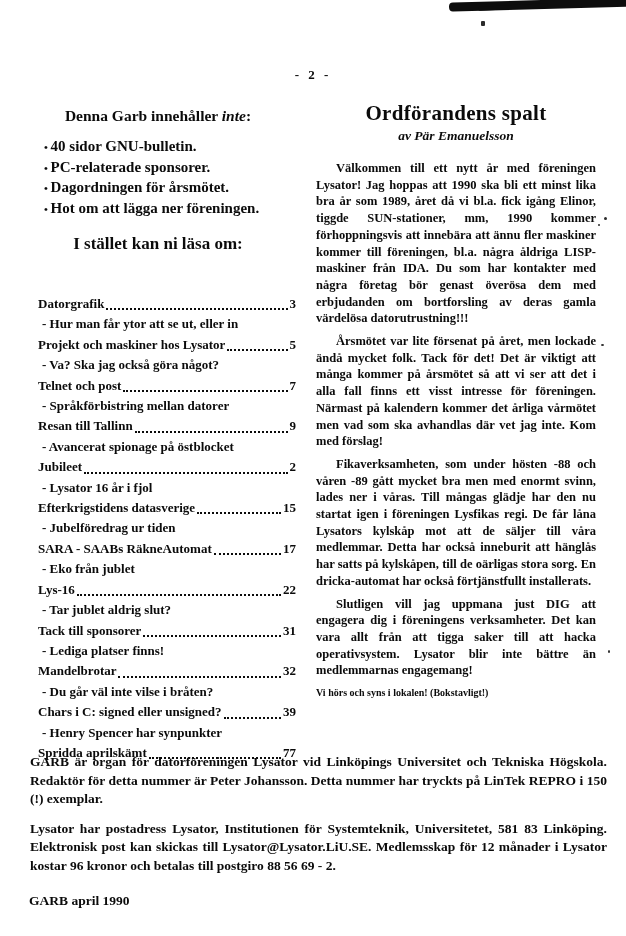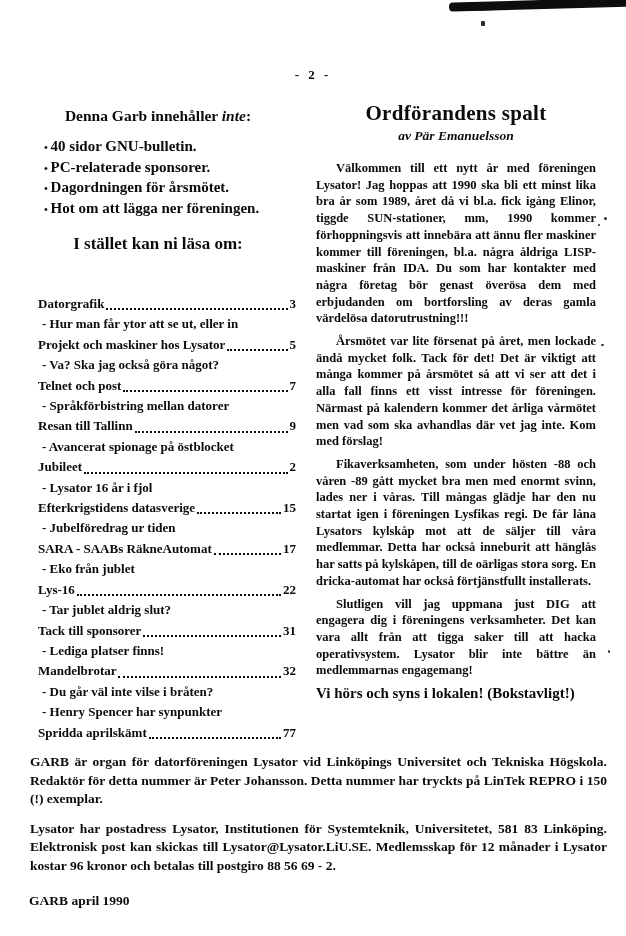--- a/index.html
+++ b/index.html
@@ -41,21 +41,21 @@
   .toc-title { white-space:nowrap; }
   .toc-leader { flex:1; border-bottom:2px dotted #0b0b0b; margin:0 2px 4px; min-width:8px; }
   .toc-page { white-space:nowrap; }
   .toc-sub { padding-left:22px; line-height:20.4px; }
 
   
   .spalt-heading { text-align:center; font-size:21px; letter-spacing:0.3px; }
   .spalt-byline { text-align:center; font-size:13.5px; font-style:italic; margin:2px 0 16px; }
   .spalt-body p { font-size:12.5px; line-height:16.7px; text-align:justify;
     text-indent:20px; margin-bottom:6px; }
-  .spalt-closing { font-size:15px; line-height:16.7px; margin-top:4px; }
+  .spalt-closing { font-size:10px; line-height:16.7px; margin-top:4px; }
 
   
   .colophon { position:absolute; top:753px; left:30px; width:577px; }
   .colophon p { font-size:13.5px; line-height:18.6px; text-align:justify; margin-bottom:11px; }
 
   .footer { position:absolute; top:893px; left:0; right:0; font-size:13.5px;padding-left:29px; }
 </style>
 </head>
 <body>
 
@@ -171,20 +171,25 @@
         <div>
           <div class="toc-row">
               <span class="toc-title">Mandelbrotar</span>
               <span class="toc-leader"></span>
               <span class="toc-page">32</span>
             </div>
           <div class="toc-sub">- Du går väl inte vilse i bråten?</div>
         </div>
 
         <div>
+          <div class="toc-row">
+              <span class="toc-title">Chars i C: signed eller unsigned?</span>
+              <span class="toc-leader"></span>
+              <span class="toc-page">39</span>
+            </div>
           <div class="toc-sub">- Henry Spencer har synpunkter</div>
         </div>
 
         <div>
           <div class="toc-row">
               <span class="toc-title">Spridda aprilskämt</span>
               <span class="toc-leader"></span>
               <span class="toc-page">77</span>
             </div>
         </div>

